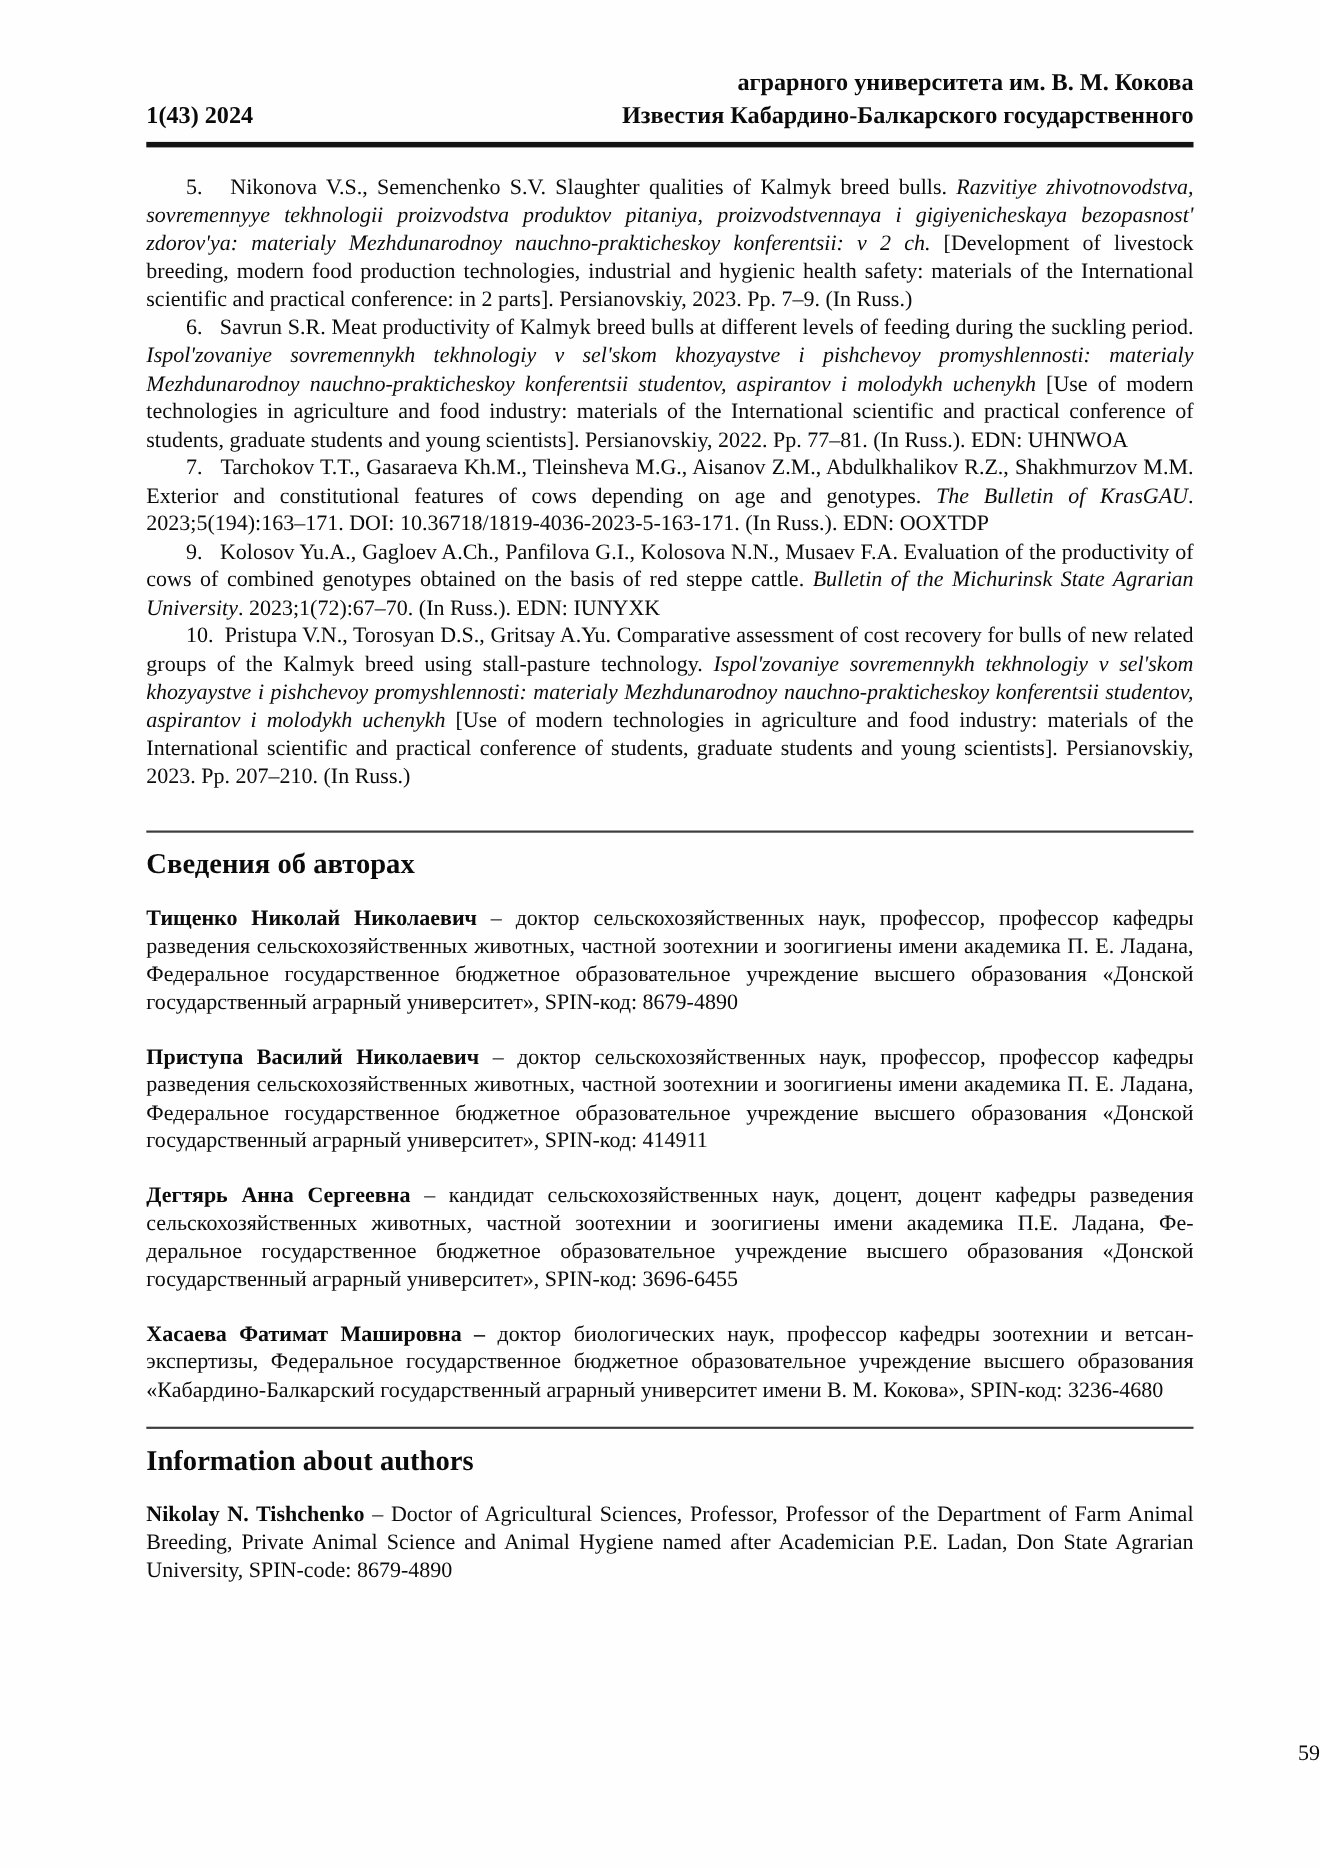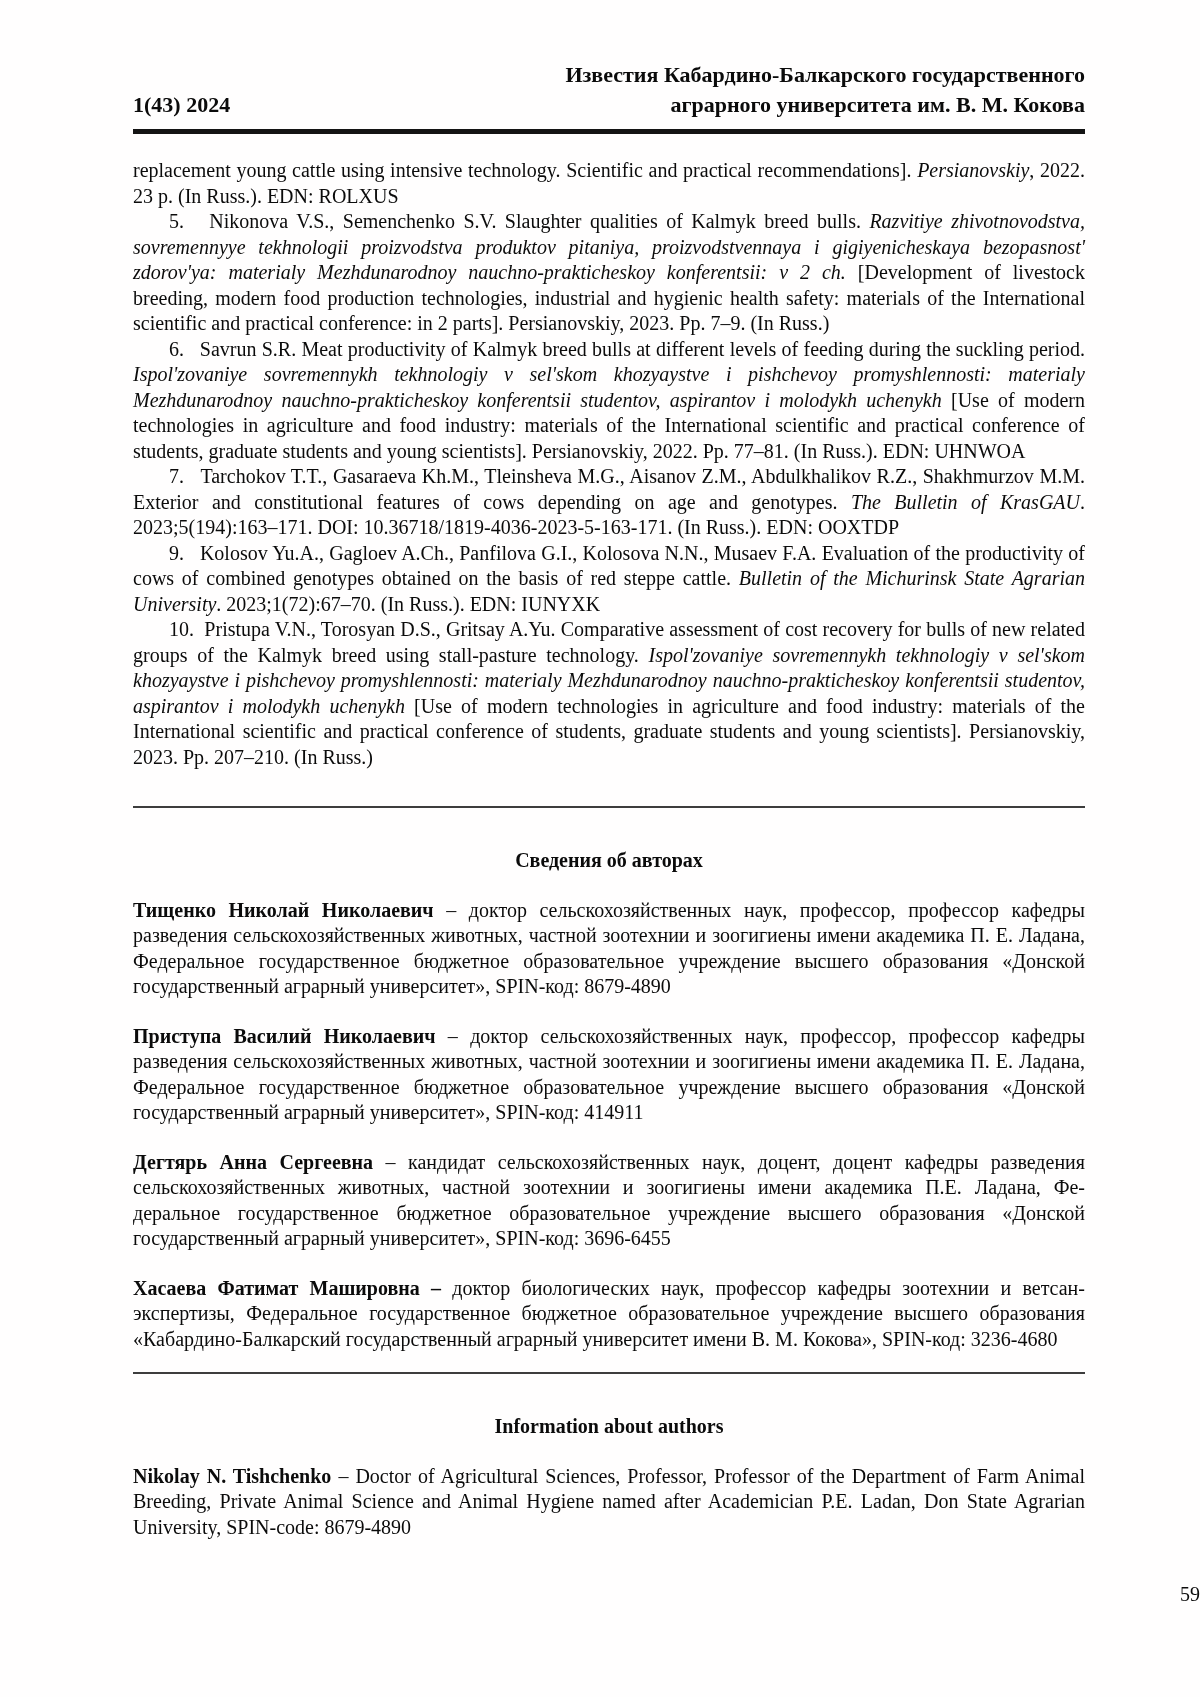--- a/index.html
+++ b/index.html
@@ -21,52 +21,50 @@
   .hdr-title { text-align: right; font-weight: bold; font-size: 22px; line-height: 30px; }
   .rule-thick { height: 5px; background: #141414; margin-top: 9px; }
   .rule-thin  { height: 2px; background: #3d3d3d; }
   .refs { margin-top: 24px; }
   .para { margin: 0; text-align: justify; }
   .para.num { text-indent: 36px; }
   .it { font-style: italic; }
   .bd { font-weight: bold; }
   .div-ru { margin-top: 36px; }
   .sec-head {
-    margin: 40px 0 0 0;
-    text-align: center;
-    font-size: 20px;
+    margin: 16px 0 0 0;
+    font-size: 26px;
     font-weight: bold;
   }
   .authors { margin-top: 4px; }
   .authors .para { margin-top: 24px; }
   .div-en { margin-top: 20px; }
   .footer {
     position: absolute;
     left: 0; right: 0;
     top: 1582px;
     text-align: right;
   }
 </style>
 </head>
 <body>
 
 <div class="page">
 
   <header class="hdr">
     <div class="hdr-issue">1(43) 2024</div>
     <div class="hdr-title">
+      <div>аграрного университета им. В. М. Кокова</div>
       <div>Известия Кабардино-Балкарского государственного</div>
-      <div>аграрного университета им. В. М. Кокова</div>
     </div>
   </header>
 
   <div class="rule-thick"></div>
 
   <main class="refs">
-      <p class="para"><span>replacement young cattle using intensive technology. Scientific and practical recommendations]. </span><span class="it">Persianovskiy</span><span>, 2022. 23 p. (In Russ.). EDN: ROLXUS</span></p>
       <p class="para num"><span>5.&nbsp;&nbsp; Nikonova V.S., Semenchenko S.V. Slaughter qualities of Kalmyk breed bulls. </span><span class="it">Razvitiye zhivotnovodstva, sovremennyye tekhnologii proizvodstva produktov pitaniya, proizvodstvennaya i gigiyenicheskaya bezopasnost' zdorov'ya: materialy Mezhdunarodnoy nauchno-prakticheskoy konferentsii: v 2 ch.</span><span> [Development of livestock breeding, modern food production technologies, industrial and hygienic health safety: materials of the International scientific and practical conference: in 2 parts]. Persianovskiy, 2023. Pp. 7–9. (In Russ.)</span></p>
       <p class="para num"><span>6.&nbsp;&nbsp; Savrun S.R. Meat productivity of Kalmyk breed bulls at different levels of feeding during the suckling period. </span><span class="it">Ispol'zovaniye sovremennykh tekhnologiy v sel'skom khozyaystve i pishchevoy promyshlennosti: materialy Mezhdunarodnoy nauchno-prakticheskoy konferentsii studentov, aspirantov i molodykh uchenykh</span><span> [Use of modern technologies in agriculture and food industry: materials of the International scientific and practical conference of students, graduate students and young scientists]. Persianovskiy, 2022. Pp. 77–81. (In Russ.). EDN: UHNWOA</span></p>
       <p class="para num"><span>7.&nbsp;&nbsp; Tarchokov T.T., Gasaraeva Kh.M., Tleinsheva M.G., Aisanov Z.M., Abdulkhalikov R.Z., Shakhmurzov M.M. Exterior and constitutional features of cows depending on age and genotypes. </span><span class="it">The Bulletin of KrasGAU</span><span>. 2023;5(194):163–171. DOI: 10.36718/1819-4036-2023-5-163-171. (In Russ.). EDN: OOXTDP</span></p>
       <p class="para num"><span>9.&nbsp;&nbsp; Kolosov Yu.A., Gagloev A.Ch., Panfilova G.I., Kolosova N.N., Musaev F.A. Evaluation of the productivity of cows of combined genotypes obtained on the basis of red steppe cattle. </span><span class="it">Bulletin of the Michurinsk State Agrarian University</span><span>. 2023;1(72):67–70. (In Russ.). EDN: IUNYXK</span></p>
       <p class="para num"><span>10.&nbsp; Pristupa V.N., Torosyan D.S., Gritsay A.Yu. Comparative assessment of cost recovery for bulls of new related groups of the Kalmyk breed using stall-pasture technology. </span><span class="it">Ispol'zovaniye sovremennykh tekhnologiy v sel'skom khozyaystve i pishchevoy promyshlennosti: materialy Mezhdunarodnoy nauchno-prakticheskoy konferentsii studentov, aspirantov i molodykh uchenykh</span><span> [Use of modern technologies in agriculture and food industry: materials of the International scientific and practical conference of students, graduate students and young scientists]. Persianovskiy, 2023. Pp. 207–210. (In Russ.)</span></p>
     </main>
 
   <div class="rule-thin div-ru"></div>
 
   <h2 class="sec-head">Сведения об авторах</h2>

